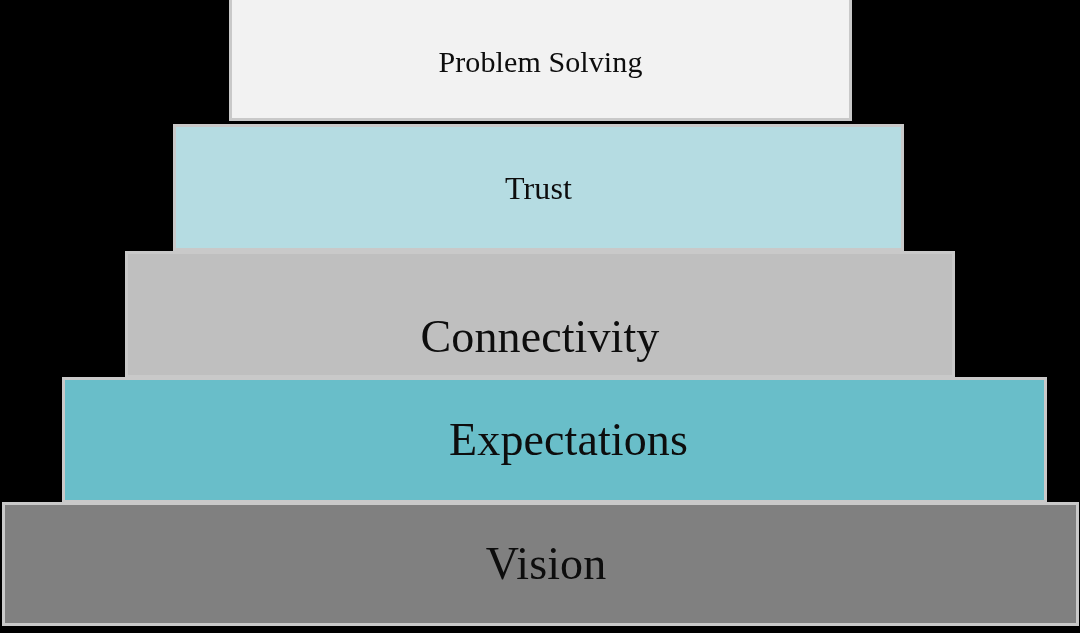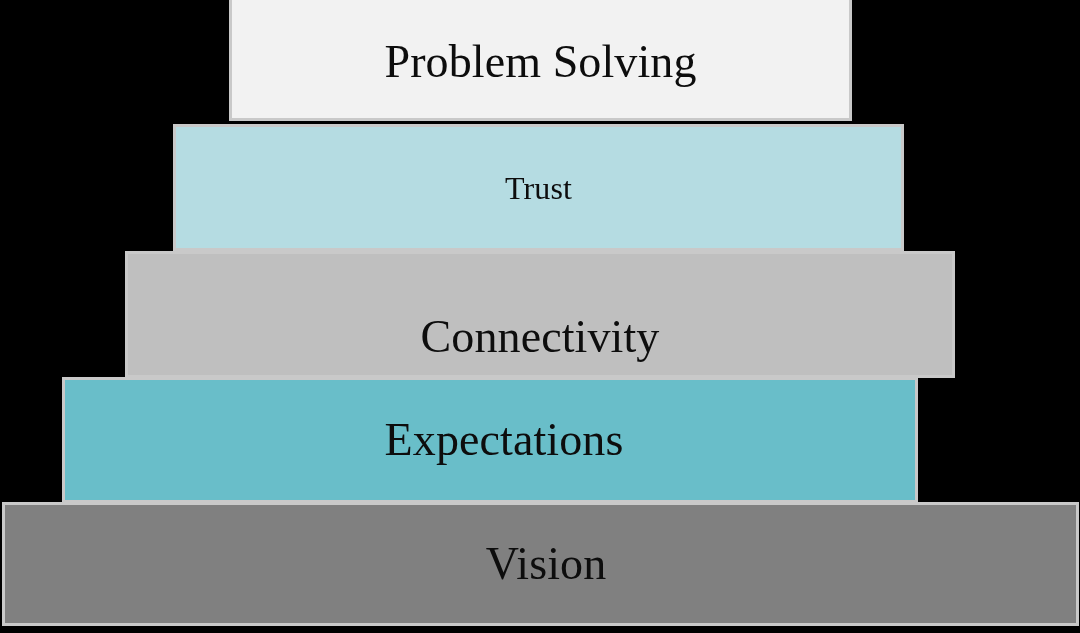--- a/index.html
+++ b/index.html
@@ -35,21 +35,21 @@
 
   
   #band-problem-solving {
     left: 229px;
     top: -6px;
     width: 623px;
     height: 127px;
     background: #f2f2f2;
   }
   #band-problem-solving .band-label {
-    font-size: 46px;
+    font-size: 30px;
     padding-top: 8px;
     text-align: center;
   }
 
   
   #band-trust {
     left: 173px;
     top: 124px;
     width: 731px;
     height: 127px;
@@ -69,21 +69,21 @@
   }
   #band-connectivity .band-label {
     font-size: 46px;
     margin-top: 44px;
   }
 
   
   #band-expectations {
     left: 62px;
     top: 377px;
-    width: 856px;
+    width: 985px;
     height: 126px;
     background: #69bec9;
     padding-left: 28px;
   }
   #band-expectations .band-label {
     font-size: 46px;
   }
 
   
   #band-vision {

